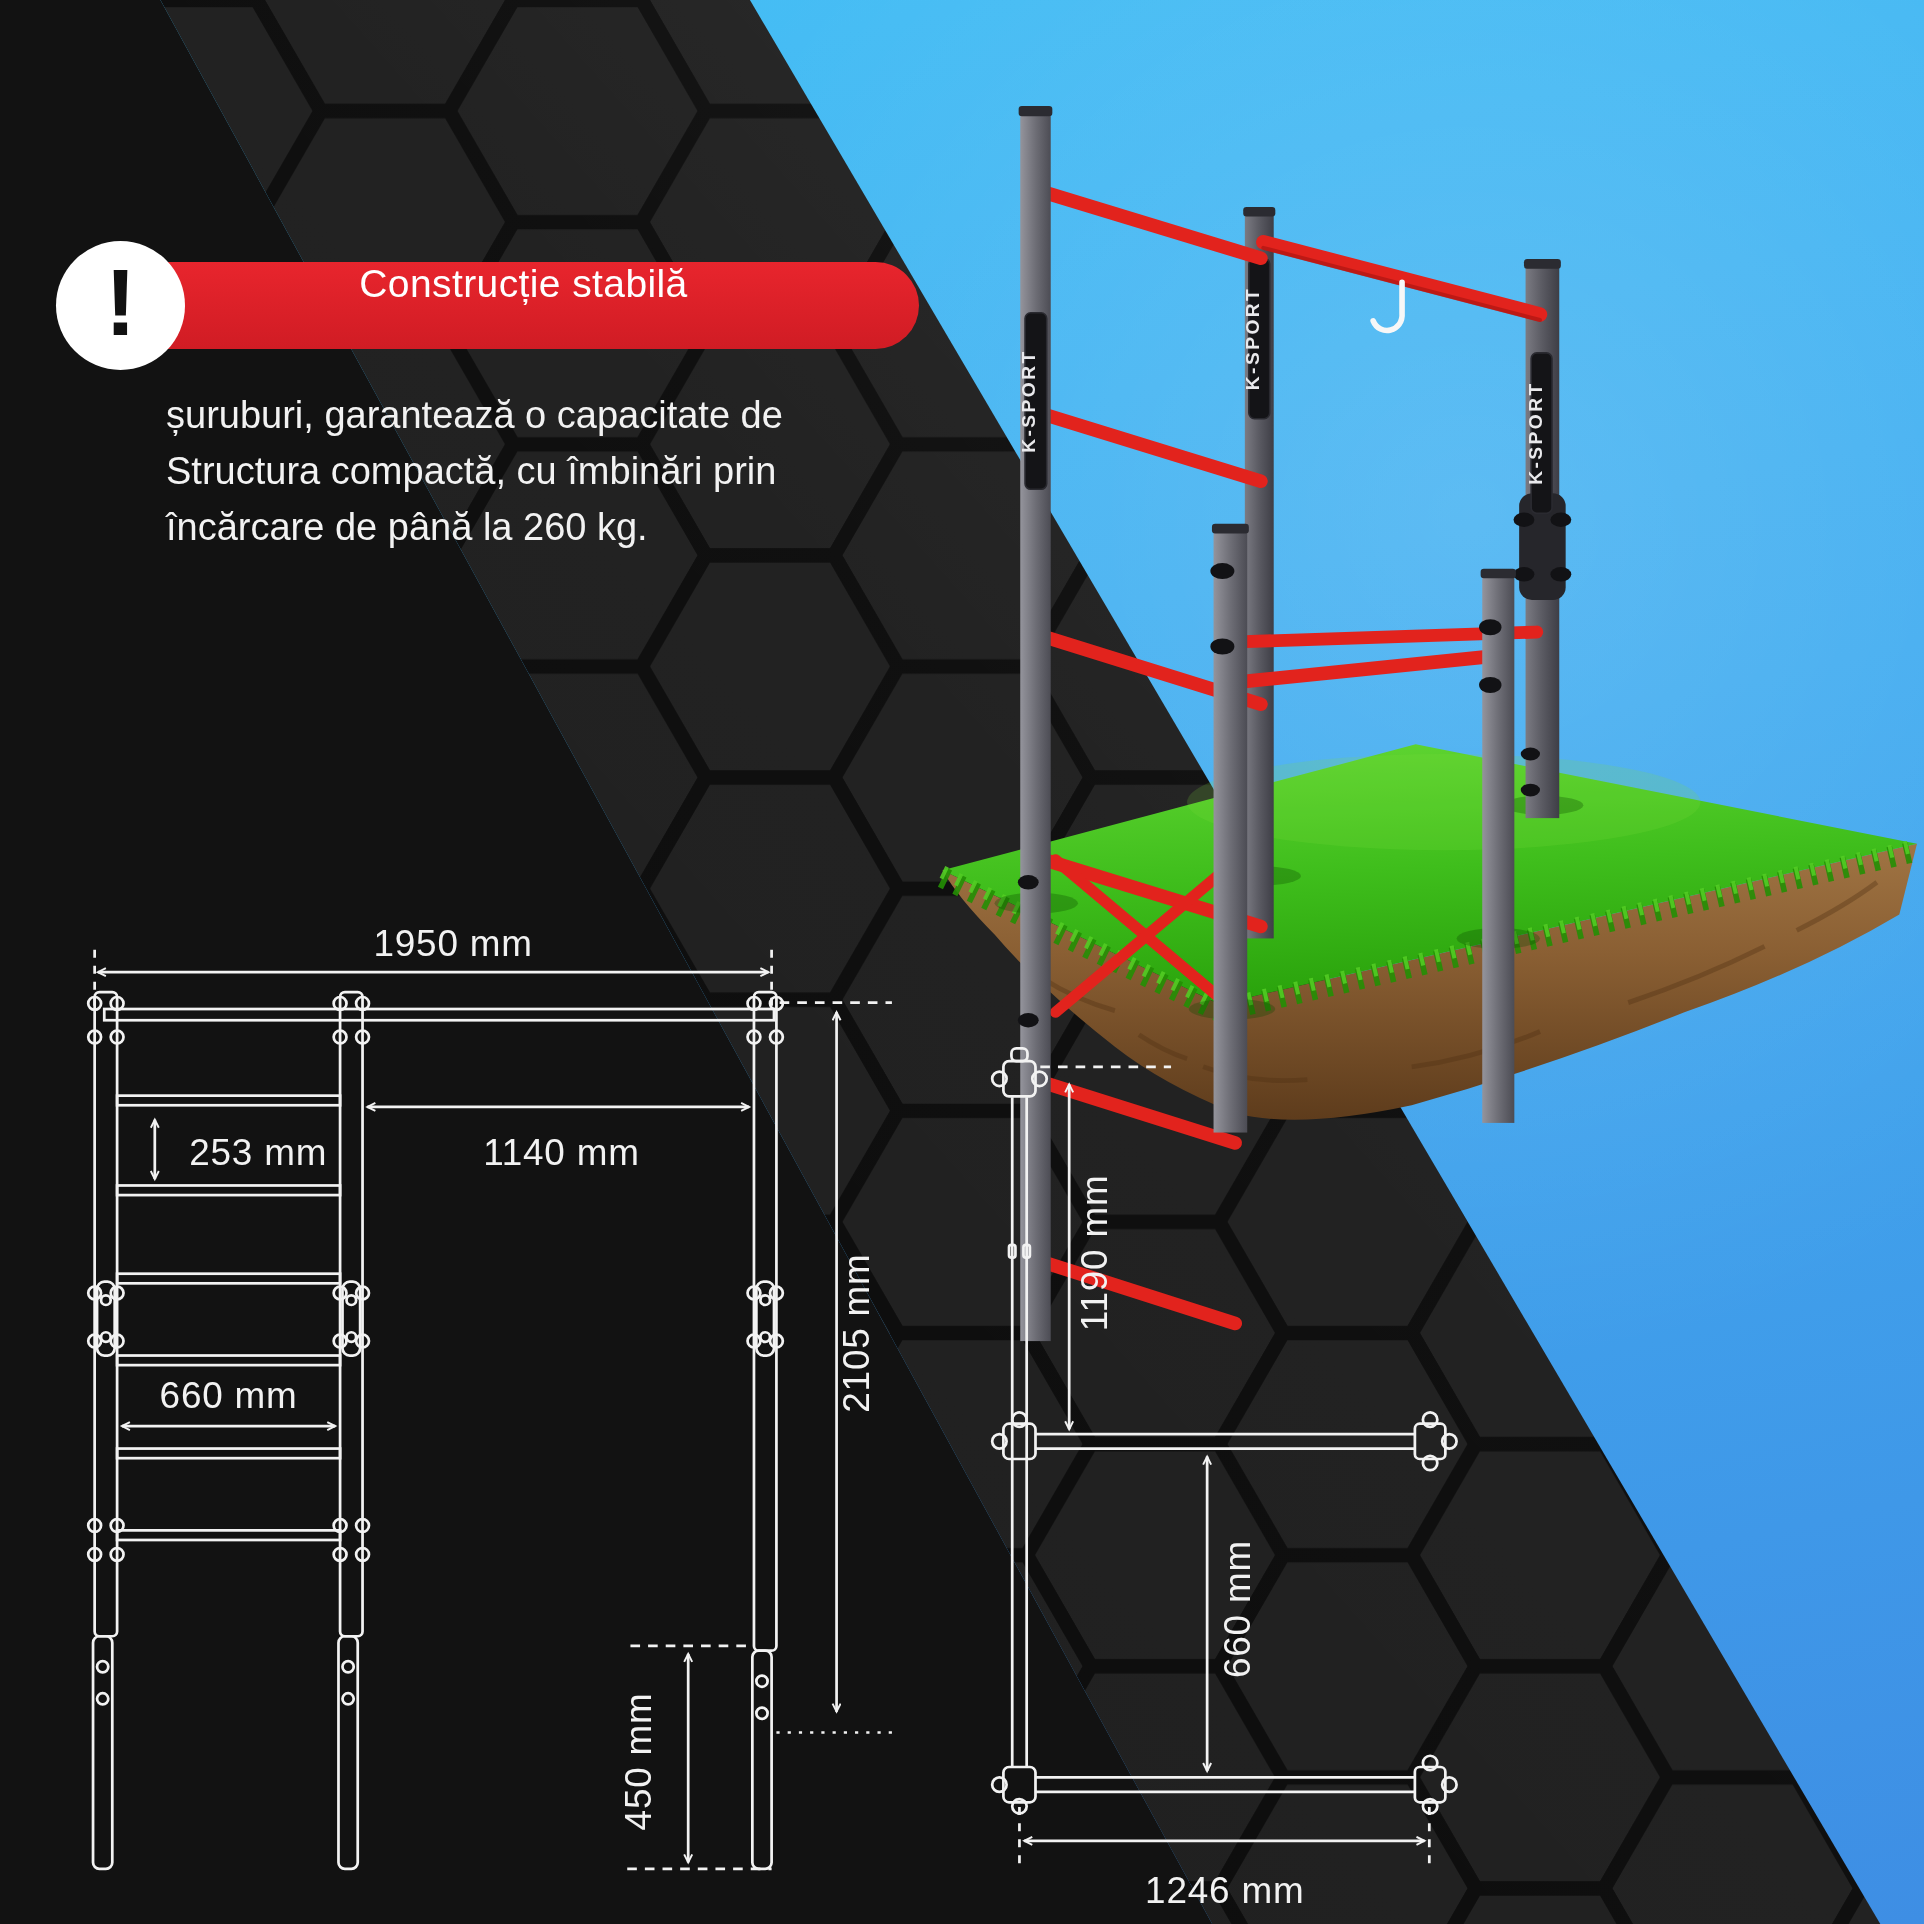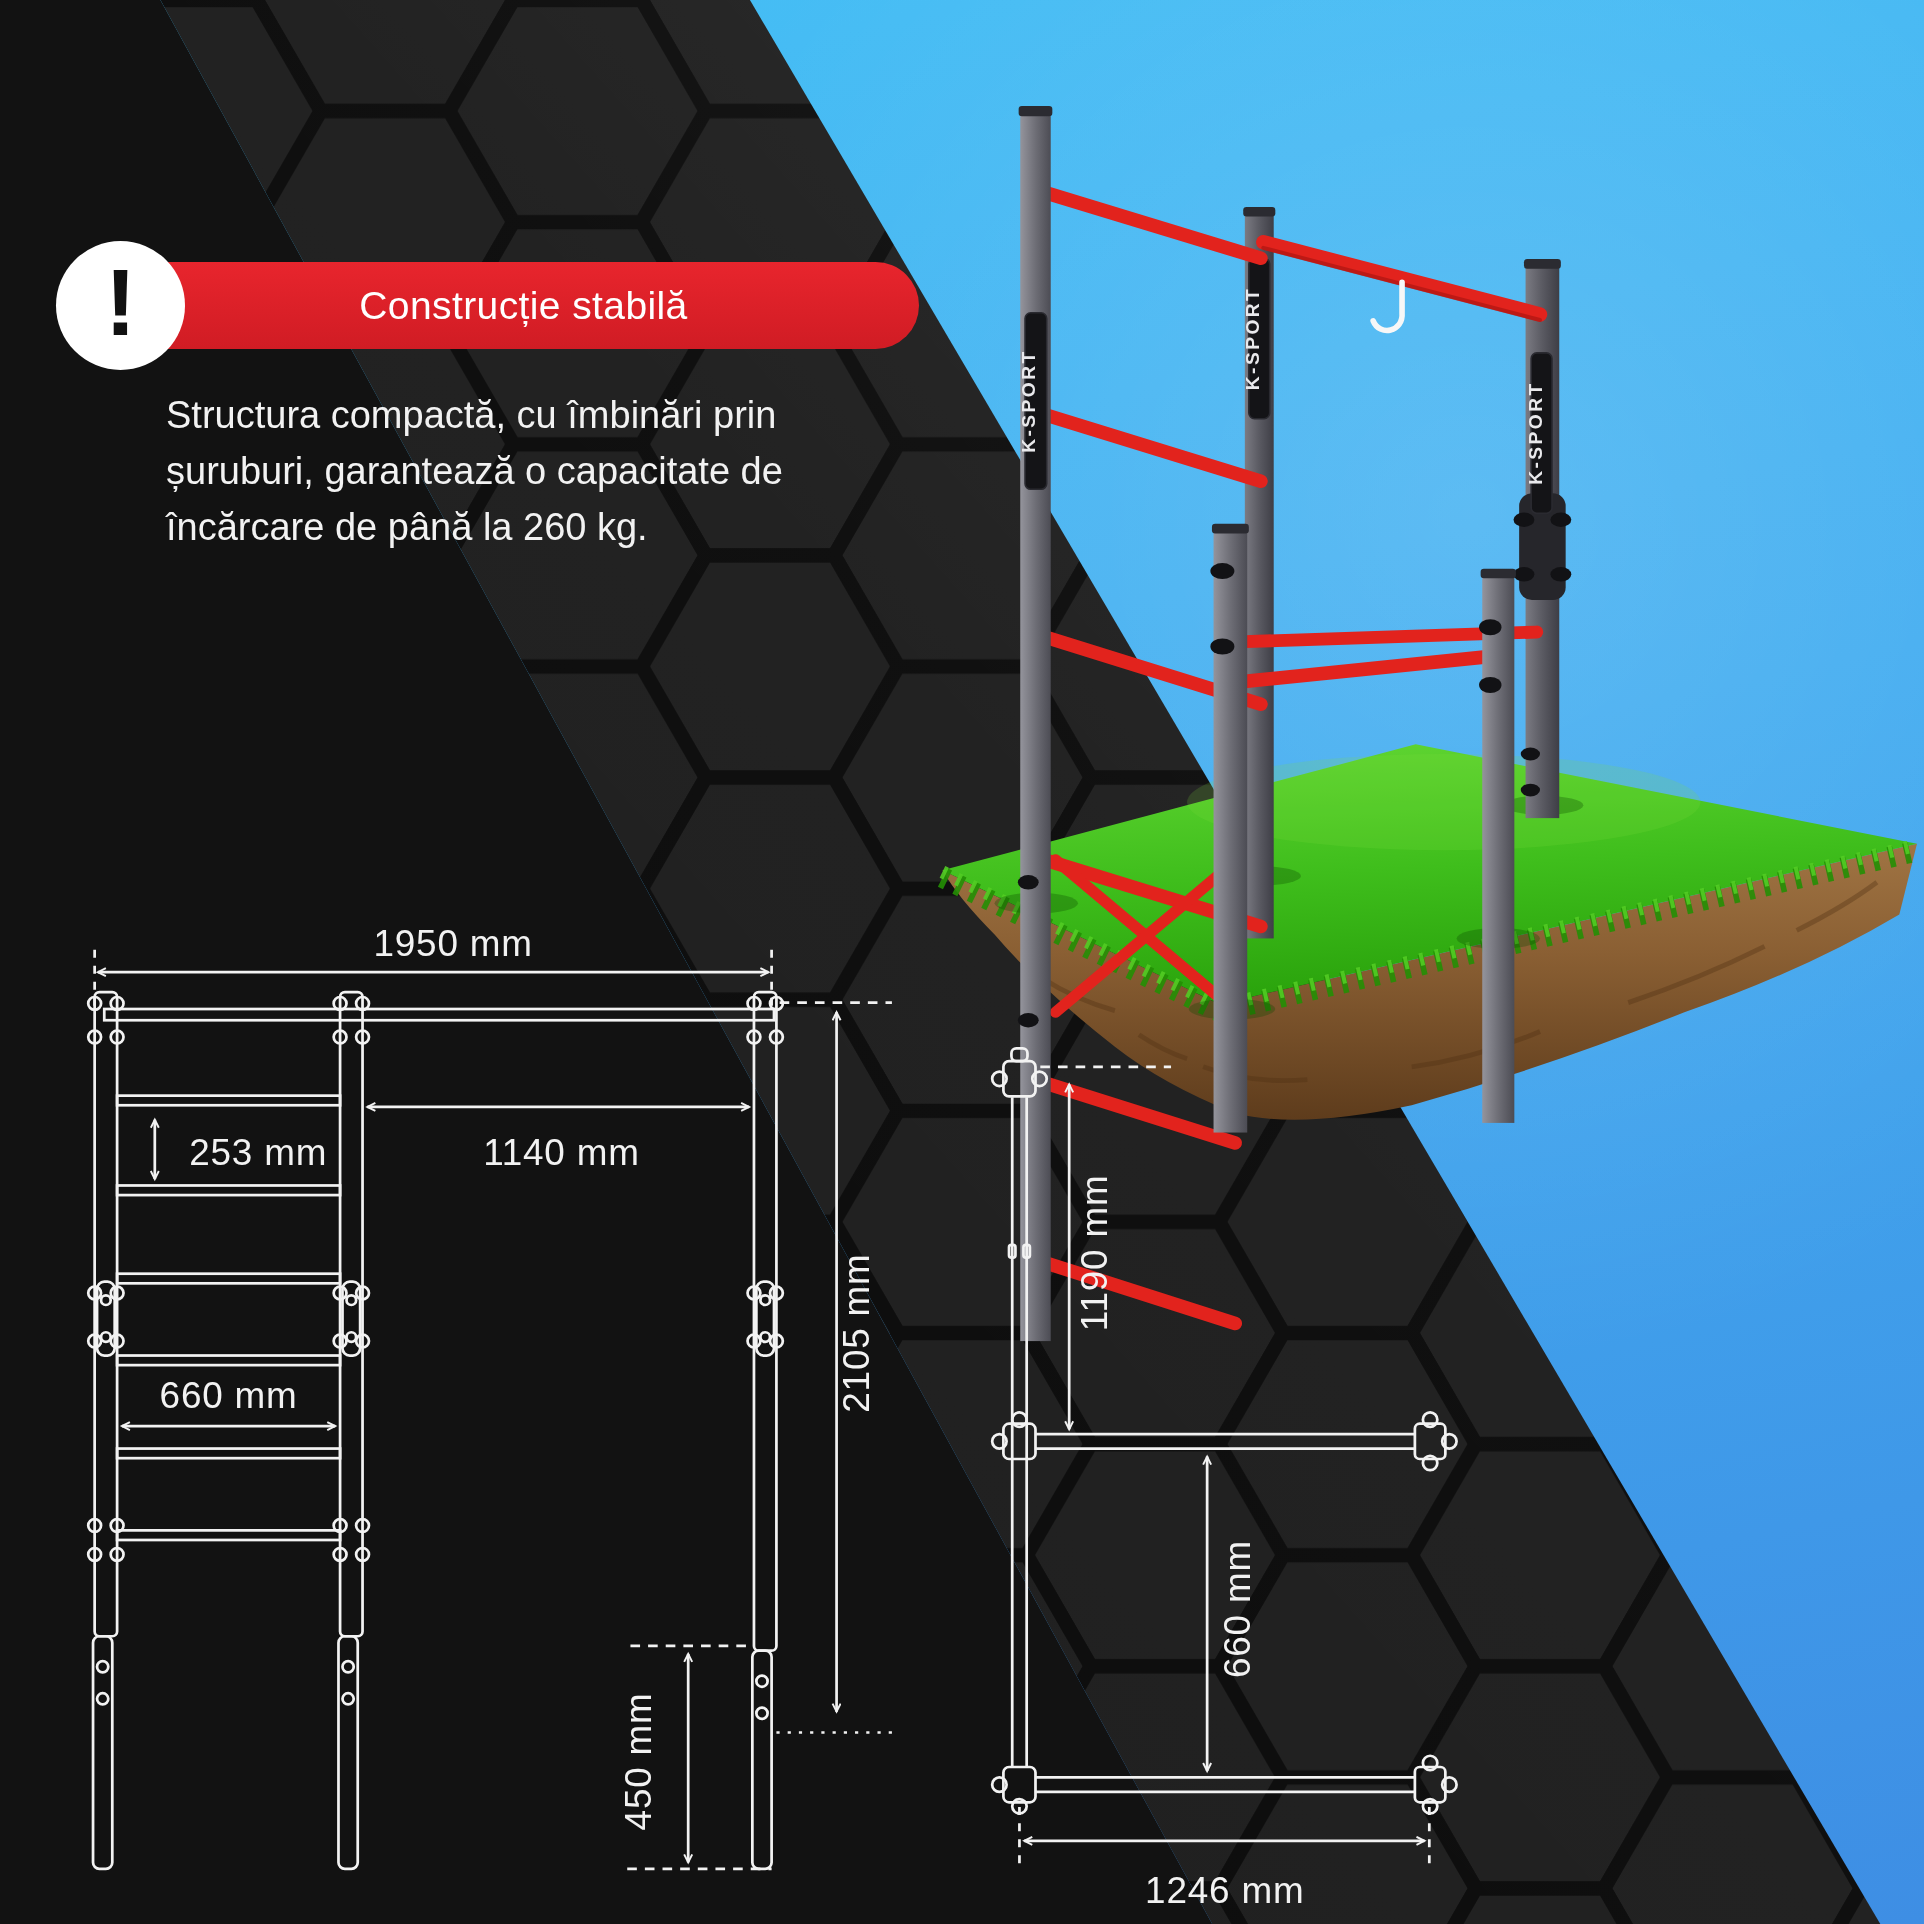--- a/index.html
+++ b/index.html
@@ -6,21 +6,21 @@
   .canvas{position:relative;width:1925px;height:1925px;overflow:hidden;
           font-family:"Liberation Sans",sans-serif;}
   .layer{position:absolute;left:0;top:0;width:1925px;height:1925px;}
   
   .bg-blue{background:
      radial-gradient(circle at 1468px 513px, rgba(255,255,255,0.14), rgba(255,255,255,0) 42%),
      linear-gradient(168deg,#46c0f5 0%,#41acf0 45%,#3e8ee4 100%);}
   
   .banner{position:absolute;left:128px;top:262px;width:791px;height:87px;
           background:linear-gradient(#e8252d,#d01c24);
-          border-radius:14.4px 45px 45px 14.4px;display:flex;align-items:center;justify-content:center;}
+          border-radius:14.4px 45px 45px 14.4px;display:flex;justify-content:center;}
   .banner span{color:#ffffff;font-size:39px;letter-spacing:0.4px;}
   .alert-circle{position:absolute;left:56px;top:241px;width:129px;height:129px;border-radius:50%;
           background:#ffffff;display:flex;align-items:center;justify-content:center;}
   .alert-circle span{color:#111111;font-size:95px;font-weight:bold;line-height:1;transform:translateY(-3.2px);}
   
   .desc{position:absolute;left:166px;top:387px;width:842px;color:#f2f2f2;}
   .desc div{font-size:38px;line-height:56px;white-space:nowrap;}
   svg text{font-family:"Liberation Sans",sans-serif;}
   .dim{fill:#f2f2f2;font-size:46px;letter-spacing:1px;}
   .brandtxt{fill:#e9e9ec;font-size:24px;letter-spacing:3px;font-weight:bold;}
@@ -332,19 +332,19 @@
   </svg>
 
   <div class="banner">
     <span>Construcție stabilă</span>
   </div>
   <div class="alert-circle">
     <span>!</span>
   </div>
 
   <div class="desc">
+    <div>șuruburi, garantează o capacitate de</div>
     <div>Structura compactă, cu îmbinări prin</div>
-    <div>șuruburi, garantează o capacitate de</div>
     <div>încărcare de până la 260 kg.</div>
   </div>
 
 </div>
 
 
 </body></html>

